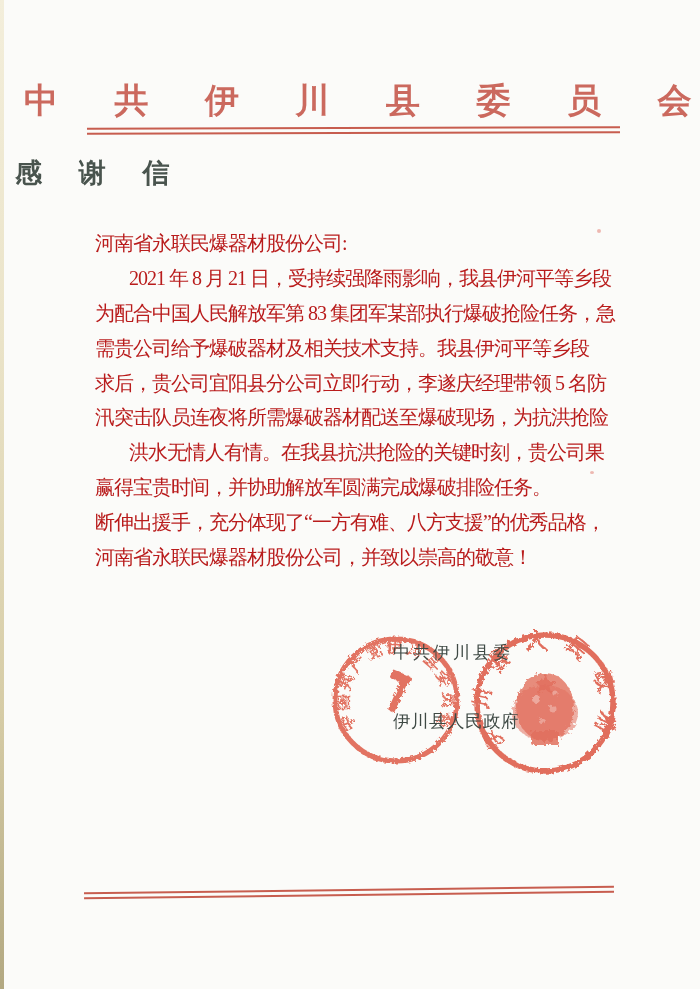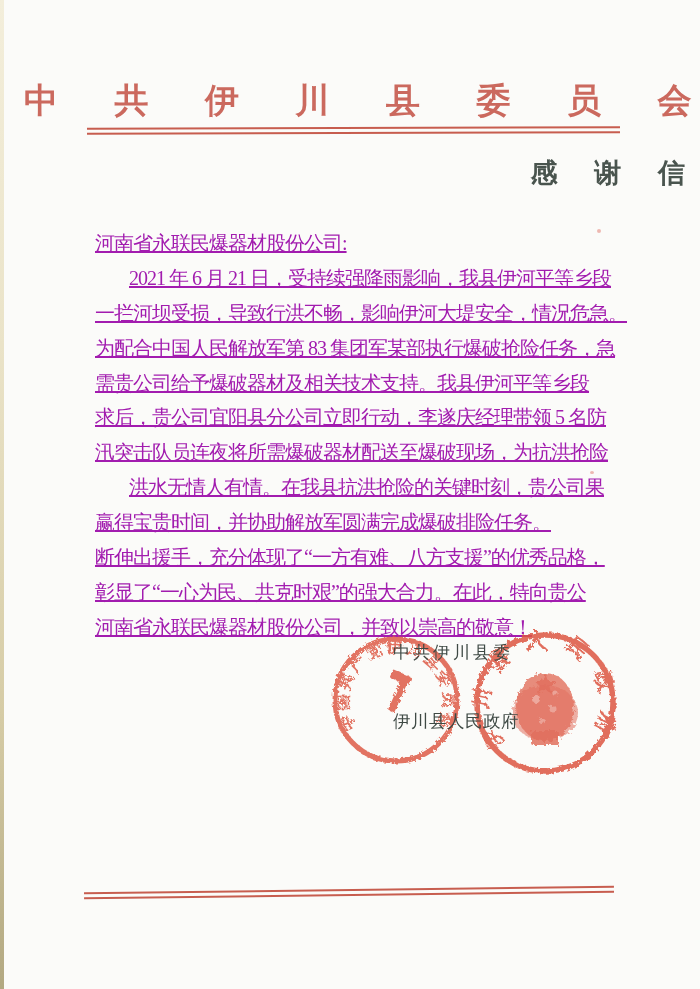--- a/index.html
+++ b/index.html
@@ -24,33 +24,32 @@
     color:#cb695e;
     white-space:nowrap;
   }
   .rule{position:absolute;}
   .rule .rl{height:2px;background:#c75d4f;}
   .rule .rl + .rl{margin-top:3px;}
   .top-rule{left:87px;top:127px;width:533px;transform:rotate(-0.15deg);}
   .bottom-rule{left:84px;top:889px;width:530px;transform:rotate(-0.7deg);}
   .doc-title{
     position:absolute;left:0;top:155px;width:700px;
-    text-align:right;
+    text-align:left;
     font-size:27px;font-weight:bold;
     letter-spacing:15px;text-indent:15px;
     color:#49544e;
     white-space:nowrap;
   }
   .letter-body{
     position:absolute;left:95px;top:226px;width:525px;
     font-size:20px;line-height:34.9px;
     letter-spacing:-1px;
-    color:#a21caf;
+    color:#b91c1c;
     white-space:nowrap;
-    text-decoration:underline;
   }
   .letter-body .bodyline{height:34.9px;}
   .letter-body .indent{padding-left:34px;}
   .sig{
     position:absolute;color:#3e4944;white-space:nowrap;z-index:5;
   }
   .sig-committee{left:393px;top:641px;font-size:17px;letter-spacing:3px;}
   .sig-government{left:393px;top:709px;font-size:17.5px;letter-spacing:0.5px;}
   .sig-date{left:441px;top:742px;font-size:19px;letter-spacing:0;}
   .seal{position:absolute;z-index:3;}
@@ -71,30 +70,28 @@
 
   <div class="rule top-rule">
     <div class="rl"></div>
     <div class="rl"></div>
   </div>
 
   <div class="doc-title">感 谢 信</div>
 
   <div class="letter-body">
     <div class="bodyline">河南省永联民爆器材股份公司:</div>
-    <div class="bodyline indent">2021 年 6 月 21 日，受持续强降雨影响，我县伊河平等乡段</div>
-    <div class="bodyline">一拦河坝受损，导致行洪不畅，影响伊河大堤安全，情况危急。</div>
+    <div class="bodyline indent">2021 年 8 月 21 日，受持续强降雨影响，我县伊河平等乡段</div>
     <div class="bodyline">为配合中国人民解放军第 83 集团军某部执行爆破抢险任务，急</div>
     <div class="bodyline">需贵公司给予爆破器材及相关技术支持。我县伊河平等乡段</div>
     <div class="bodyline">求后，贵公司宜阳县分公司立即行动，李遂庆经理带领 5 名防</div>
     <div class="bodyline">汛突击队员连夜将所需爆破器材配送至爆破现场，为抗洪抢险</div>
     <div class="bodyline indent">洪水无情人有情。在我县抗洪抢险的关键时刻，贵公司果</div>
     <div class="bodyline">赢得宝贵时间，并协助解放军圆满完成爆破排险任务。</div>
     <div class="bodyline">断伸出援手，充分体现了“一方有难、八方支援”的优秀品格，</div>
-    <div class="bodyline">彰显了“一心为民、共克时艰”的强大合力。在此，特向贵公</div>
     <div class="bodyline">河南省永联民爆器材股份公司，并致以崇高的敬意！</div>
   </div>
 
   <svg class="seal seal-party" width="132" height="132" viewBox="0 0 132 132">
     <defs>
       <path id="party-arc" d="M 26.7,93.5 A 48,48 0 1 1 105.3,93.5" fill="none"></path>
       <filter id="rough1" x="-20%" y="-20%" width="140%" height="140%">
         <feTurbulence type="fractalNoise" baseFrequency="0.35" numOctaves="2" result="n"></feTurbulence>
         <feDisplacementMap in="SourceGraphic" in2="n" scale="5"></feDisplacementMap>
       </filter>

